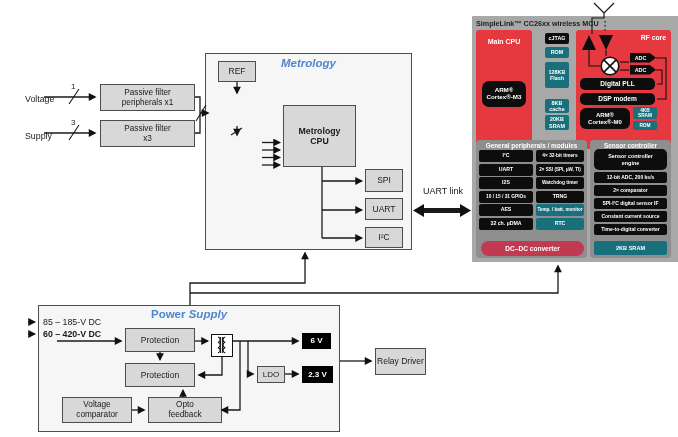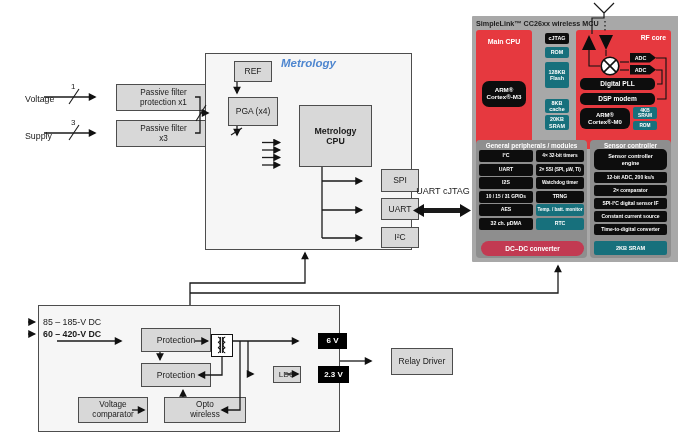--- a/index.html
+++ b/index.html
@@ -1,21 +1,21 @@
 <!DOCTYPE html>
 <html><head>
 <meta charset="utf-8">
 <style>
   html,body{margin:0;padding:0;background:#fff;}
   #canvas{position:relative;width:678px;height:437px;background:#ffffff;overflow:hidden;
           font-family:"Liberation Sans","DejaVu Sans",sans-serif;}
   
   .dbox{position:absolute;background:#d8d8d8;border:1.4px solid #4d4d4d;box-sizing:border-box;
         display:flex;flex-direction:column;align-items:center;justify-content:center;
-        text-align:center;font-size:8.5px;color:#1a1a1a;line-height:1.18;margin-left:16px;}
+        text-align:center;font-size:8.5px;color:#1a1a1a;line-height:1.18;}
   .cbox{position:absolute;background:#f6f6f6;border:1.4px solid #4d4d4d;box-sizing:border-box;}
   .blacklabel{background:#000;color:#fff;font-weight:bold;border:none;font-size:8px;align-items:center;}
   .bluetitle{position:absolute;color:#4e86cf;font-weight:bold;font-size:11.5px;}
   .plain{position:absolute;color:#1a1a1a;font-size:8.8px;}
   
   .mcu{position:absolute;left:472px;top:16px;width:225px;height:246px;background:#a8a8a8;border-radius:1px;}
   .blk{position:absolute;display:flex;flex-direction:column;align-items:center;justify-content:center;
        text-align:center;color:#fff;font-weight:bold;box-sizing:border-box;line-height:1.12;}
   .kblack{background:#0d0d0d;border-radius:2px;}
   .kteal{background:#17707c;border-radius:2px;}
@@ -31,53 +31,54 @@
 
 <div id="canvas">
 
   <div class="plain" style="left:25px;top:94px;">Voltage</div>
   <div class="plain" style="left:71px;top:82px;font-size:8px;">1</div>
   <div class="plain" style="left:25px;top:131px;">Supply</div>
   <div class="plain" style="left:71px;top:118px;font-size:8px;">3</div>
 
   <div class="dbox" style="left:100px;top:84px;width:95px;height:27px;font-size:8.2px;">
     <span>Passive filter</span>
-    <span>protection x1</span>
+    <span>peripherals x1</span>
   </div>
   <div class="dbox" style="left:100px;top:120px;width:95px;height:27px;font-size:8.2px;">
     <span>Passive filter</span>
     <span>x3</span>
   </div>
 
   <div class="cbox" style="left:205px;top:53px;width:207px;height:197px;"></div>
   <div class="bluetitle" style="left:205px;top:57px;width:207px;text-align:center;font-style:italic;">Metrology</div>
 
   <div class="dbox" style="left:218px;top:61px;width:38px;height:21px;">
     <span>REF</span>
   </div>
-  <div class="dbox" style="left:212px;top:97px;width:50px;height:29px;">
-    <span>PGA (x4)</span>
-  </div>
   <div class="dbox" style="left:283px;top:105px;width:73px;height:62px;font-weight:bold;font-size:8.8px;">
     <span>Metrology</span>
     <span>CPU</span>
   </div>
   <div class="dbox" style="left:365px;top:169px;width:38px;height:23px;">
     <span>SPI</span>
   </div>
   <div class="dbox" style="left:365px;top:198px;width:38px;height:22px;">
     <span>UART</span>
   </div>
   <div class="dbox" style="left:365px;top:227px;width:38px;height:21px;">
     <span>I²C</span>
   </div>
 
-  <div class="plain" style="left:413px;top:186px;width:60px;text-align:center;font-size:9px;">UART cJTAG</div>
+  <div class="plain" style="left:413px;top:186px;width:60px;text-align:center;font-size:9px;">UART link</div>
 
   <div class="cbox" style="left:38px;top:305px;width:302px;height:127px;"></div>
+  <div class="bluetitle" style="left:38px;top:308px;width:302px;text-align:center;">
+    <span>Power</span>
+    <span style="font-style:italic;">Supply</span>
+  </div>
   <div class="plain" style="left:43px;top:317px;">85 – 185-V DC</div>
   <div class="plain" style="left:43px;top:329px;font-weight:bold;">60 – 420-V DC</div>
 
   <div class="dbox" style="left:125px;top:328px;width:70px;height:24px;">
     <span>Protection</span>
   </div>
   <div class="dbox" style="left:125px;top:363px;width:70px;height:24px;">
     <span>Protection</span>
   </div>
 
@@ -96,26 +97,26 @@
   <div class="dbox" style="left:257px;top:366px;width:28px;height:17px;font-size:8px;">
     <span>LDO</span>
   </div>
   <div class="dbox blacklabel" style="left:302px;top:366px;width:31px;height:17px;">
     <span>2.3 V</span>
   </div>
   <div class="dbox" style="left:62px;top:397px;width:70px;height:26px;font-size:8.2px;">
     <span>Voltage</span>
     <span>comparator</span>
   </div>
-  <div class="dbox" style="left:148px;top:397px;width:82px;height:26px;font-size:8.2px;">
+  <div class="dbox" style="left:148px;top:397px;width:74px;height:26px;font-size:8.2px;">
     <span>Opto</span>
-    <span>wireless</span>
-  </div>
-
-  <div class="dbox" style="left:375px;top:348px;width:62px;height:27px;justify-content:center;">
+    <span>feedback</span>
+  </div>
+
+  <div class="dbox" style="left:375px;top:348px;width:51px;height:27px;justify-content:center;">
     <span>Relay Driver</span>
   </div>
 
   <div class="mcu">
     <div style="position:absolute;left:4px;top:3px;font-size:7.2px;font-weight:bold;color:#1d1d1d;">SimpleLink™ CC26xx wireless MCU</div>
 
     <div class="blk kred" style="left:4px;top:14px;width:56px;height:116px;">
       <div style="position:absolute;top:8px;width:100%;font-size:7px;">Main CPU</div>
       <div class="blk kblack" style="left:6px;top:51px;width:44px;height:26px;font-size:6.2px;border-radius:7px;">
         <span>ARM®</span>

